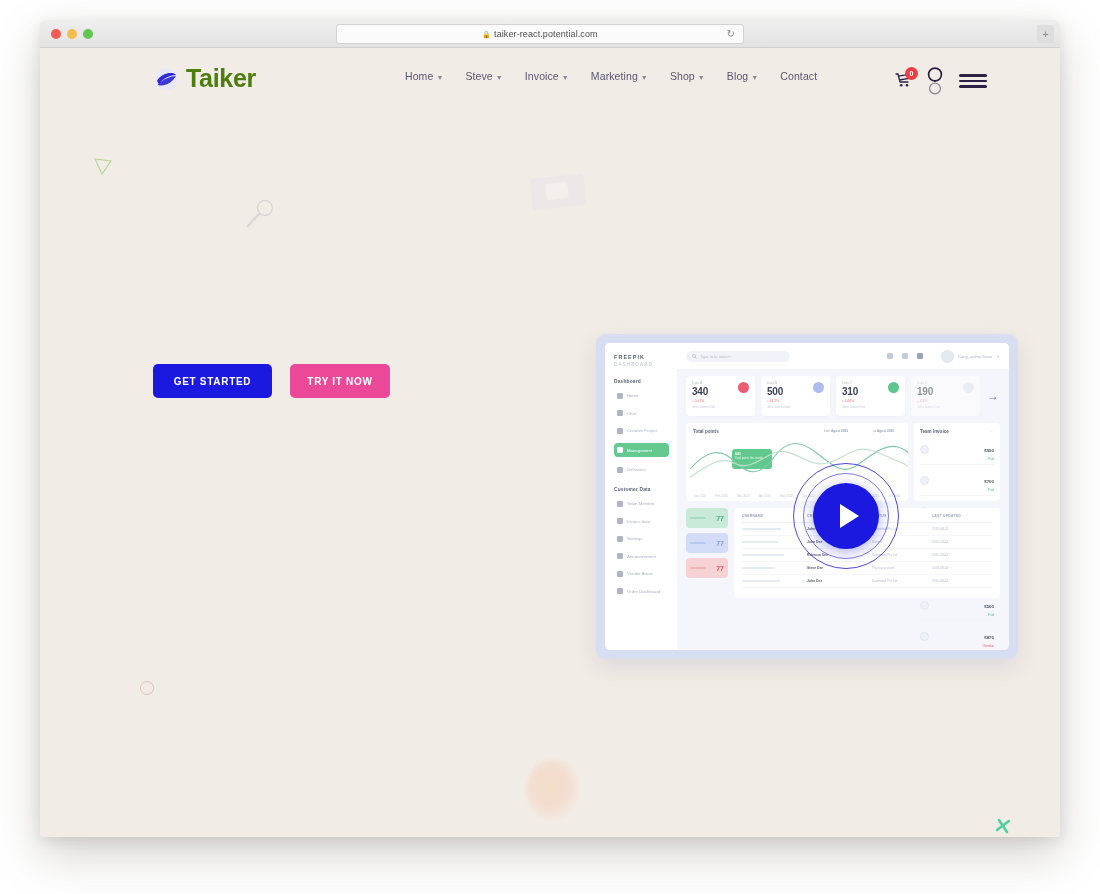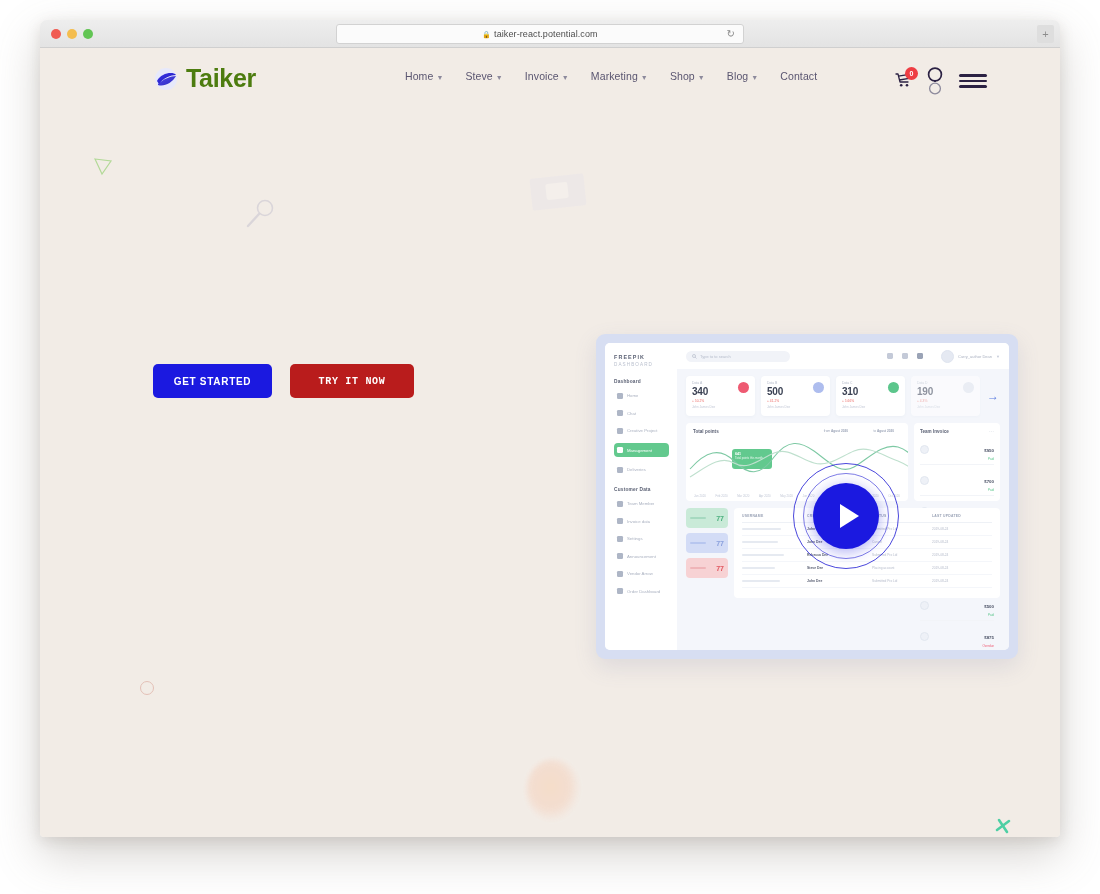--- a/index.html
+++ b/index.html
@@ -233,23 +233,22 @@
     letter-spacing: .7px;
     color: #fff;
     cursor: pointer;
     font-family: "Liberation Sans", sans-serif;
   }
   #btn-get-started {
     width: 119px; height: 34px;
     background: #1b19e0;
   }
   #btn-try-it-now {
-    width: 124px; height: 34px;
-    background: #b91c1c;
-    font-family: Liberation Mono, monospace;
+    width: 100px; height: 34px;
+    background: #ec4899;
   }
 
   
   #dashboard-frame {
     position: absolute;
     left: 556px; top: 286px;
     width: 422px; height: 325px;
     background: #d7def2;
     border-radius: 9px;
     padding: 9px;

